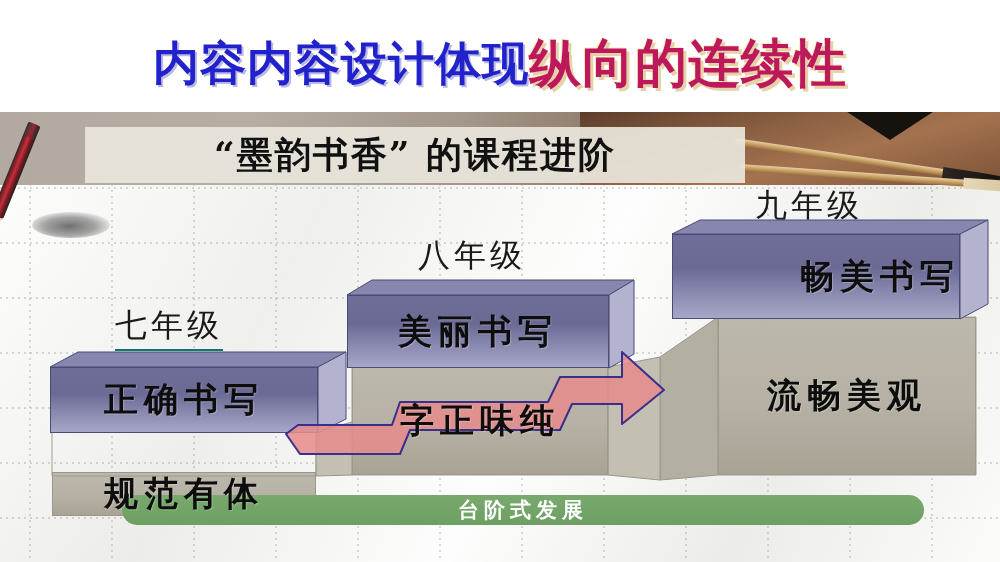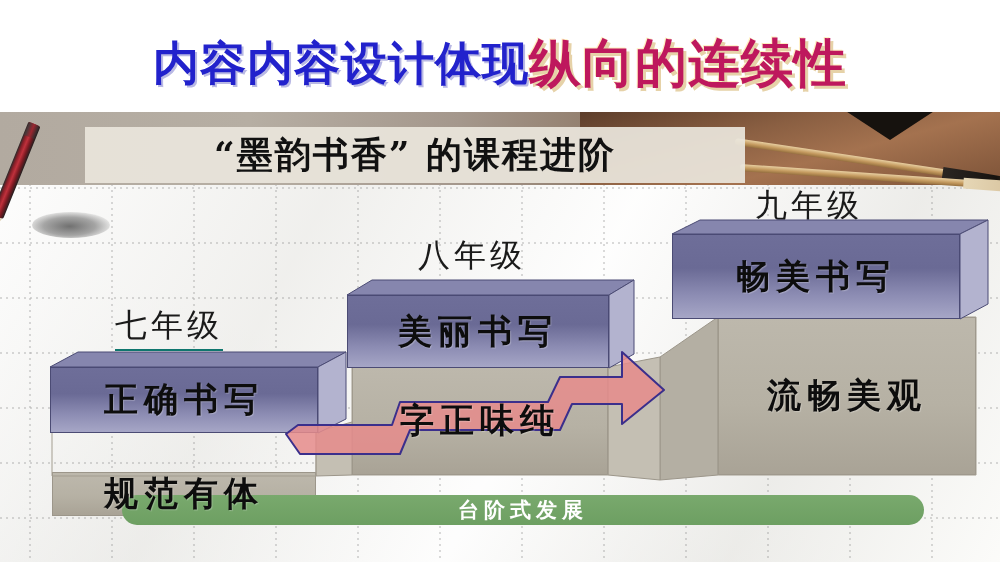--- a/index.html
+++ b/index.html
@@ -300,21 +300,21 @@
 
       <div class="slab tan" style="left:718px; top:205px; width:258px; height:158px;">
         <div class="face"></div>
         <span class="label">流畅美观</span>
       </div>
       <svg class="arrow-svg" viewBox="0 0 1000 450">
         <polygon points="718,205 660,245 660,368 718,363" fill="#b4afa3" stroke="#9c968a" stroke-width="1"></polygon>
         <polygon points="718,205 976,205 976,363 718,363" fill="none" stroke="#a39d90" stroke-width="1"></polygon>
       </svg>
 
-      <div class="slab purple" style="left:672px; top:122px; width:288px; height:85px;">
+      <div class="slab purple" style="left:672px; top:122px; width:288px; height:85px;justify-content:flex-end;">
         <div class="face"></div>
         <span class="label">畅美书写</span>
       </div>
       <svg class="arrow-svg" viewBox="0 0 1000 450">
         <polygon points="672,122 700,108 988,108 960,122" fill="#8686ae" stroke="#4b4b74" stroke-width="1"></polygon>
         <polygon points="960,122 988,108 988,192 960,207" fill="#b3b3cf" stroke="#4b4b74" stroke-width="1"></polygon>
       </svg>
     </div>
 
     <div class="step">

